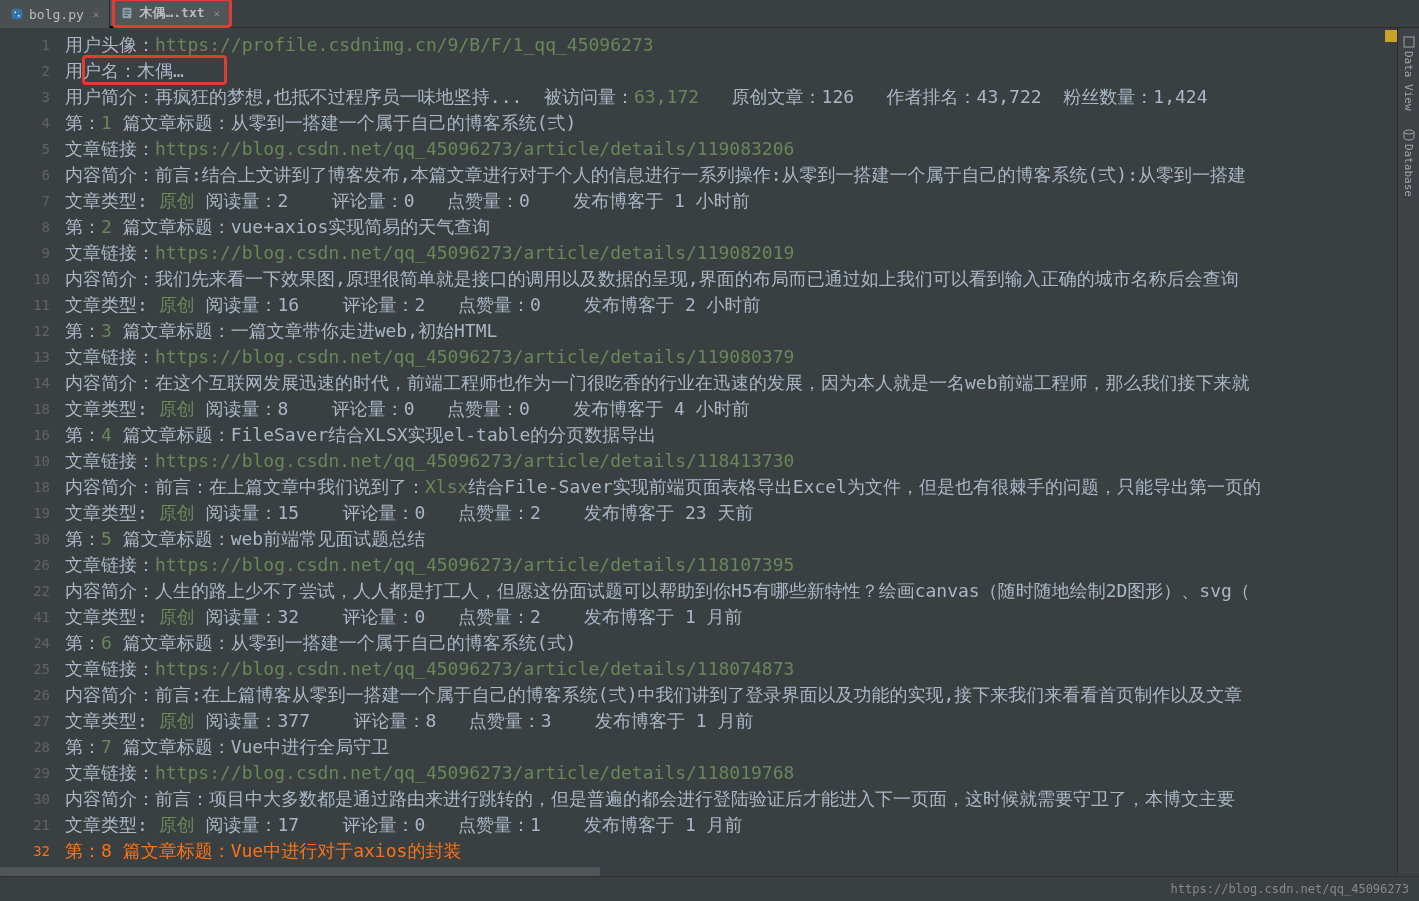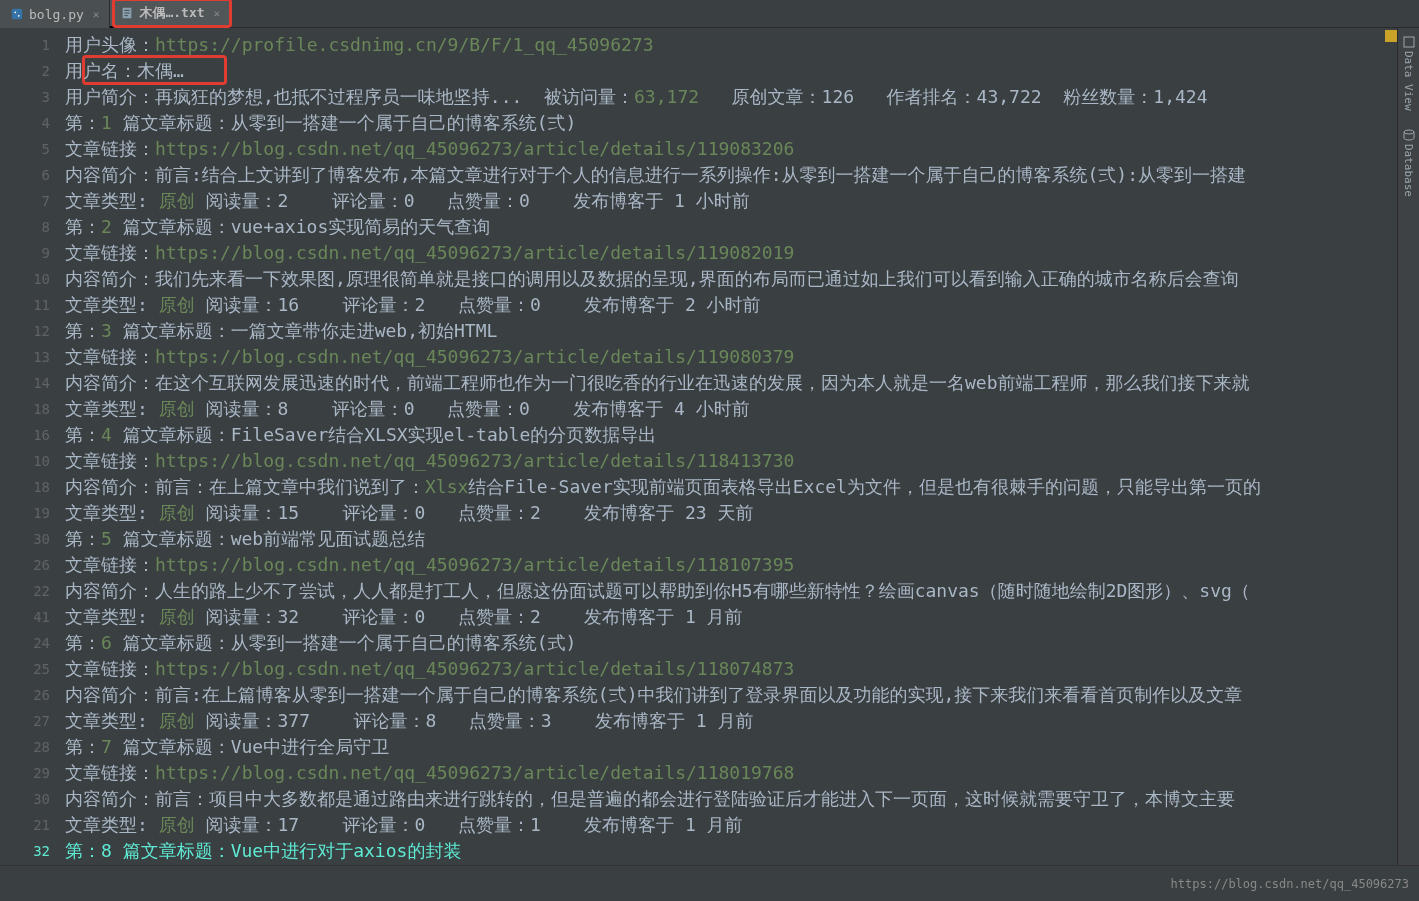--- a/index.html
+++ b/index.html
@@ -16,26 +16,26 @@
 .editor { display:flex; height:845px; background:#3a3f41; }
 .gutter { width:65px; text-align:right; padding-right:15px; color:#606366; font-size:14px; line-height:26px; padding-top:4px; user-select:none; }
 .gutter div { height:26px; }
 .code { flex:1; padding-top:4px; font-size:18px; line-height:26px; white-space:pre; overflow:hidden; position:relative; }
 .ln { height:26px; display:block; }
 .k { color:#6a8759; } 
 .t { color:#a9b7c6; }
 .right-panel { position:absolute; right:0; top:28px; width:22px; height:845px; background:#3e4244; border-left:1px solid #2b2b2b; display:flex; flex-direction:column; align-items:center; gap:18px; padding-top:8px; }
 .rp-item { writing-mode:vertical-rl; font-size:11px; color:#9aa5ad; display:flex; align-items:center; gap:3px; cursor:pointer; }
 .rp-item svg{ width:12px; height:12px; }
-.statusbar { position:absolute; bottom:0; left:0; right:0; height:36px; background:#3a3f41; border-top:1px solid #323232; display:flex; align-items:center; justify-content:flex-end; padding:0 10px; color:#888; font-size:12px; gap:16px; }
+.statusbar { position:absolute; bottom:0; left:0; right:0; height:25px; background:#3a3f41; border-top:1px solid #323232; display:flex; align-items:center; justify-content:flex-end; padding:0 10px; color:#888; font-size:12px; gap:16px; }
 .minimap { position:absolute; right:22px; top:30px; width:12px; height:40px; }
 .minimap .warn{ position:absolute; top:0; right:0; width:12px; height:12px; fill:#c9a227; }
 .scrollbar { position:absolute; bottom:24px; left:0; right:22px; height:10px; background:#3a3f41; }
 .scrollbar .thumb { position:absolute; left:0; top:0; height:10px; width:600px; background:#50555a; border-radius:2px; }
-.fade { color:#5eead4; }
+.fade { color:#f97316; }
 </style>
 </head>
 <body>
 
 <div class="tabs">
   <div class="tab">
     <span class="picon">
         <svg viewBox="0 0 16 16">
           <rect x="2" y="2" width="12" height="12" rx="2" fill="#3572A5"></rect>
           <circle cx="6" cy="6" r="1" fill="#fff"></circle>

